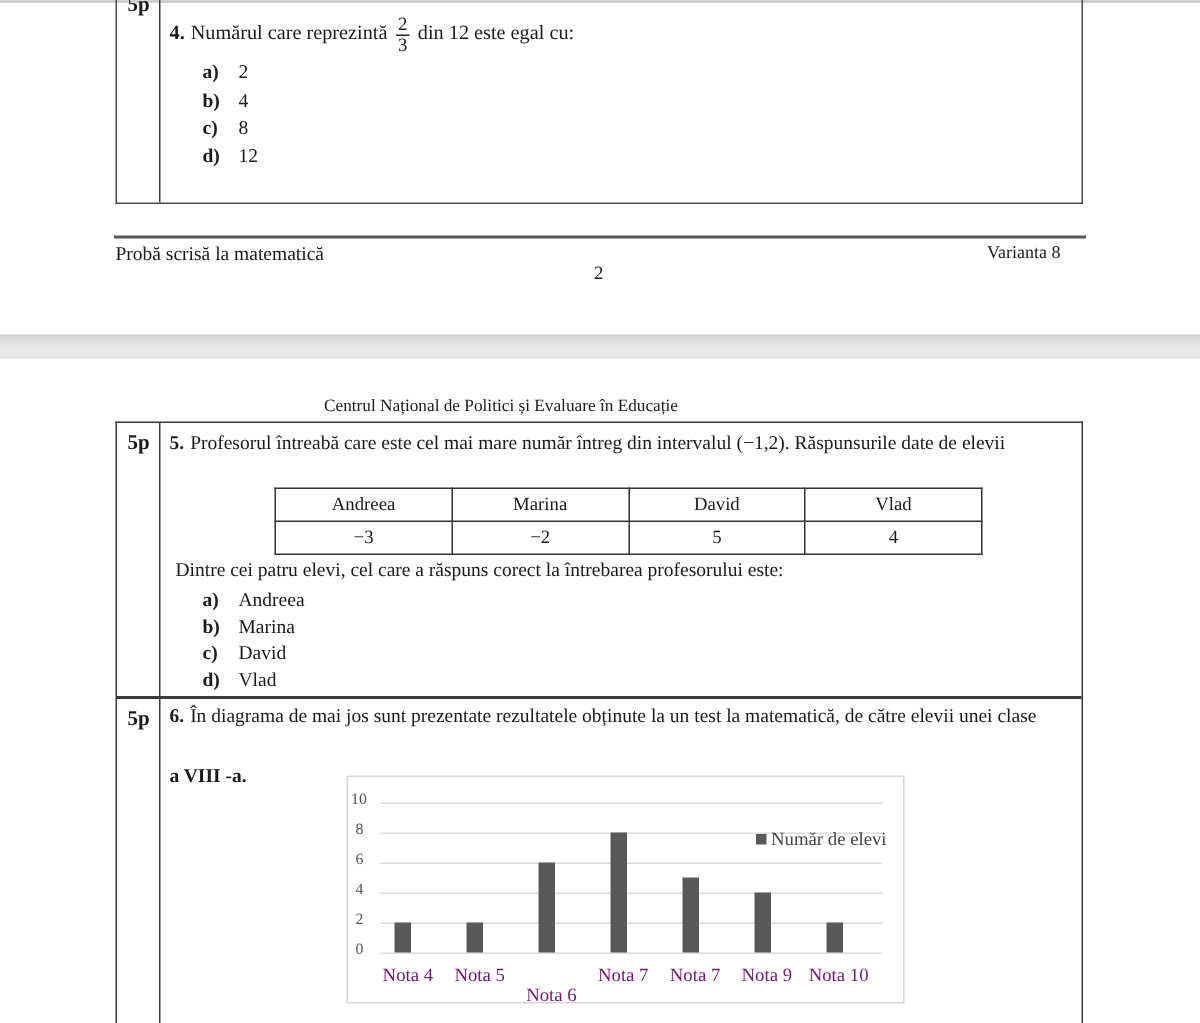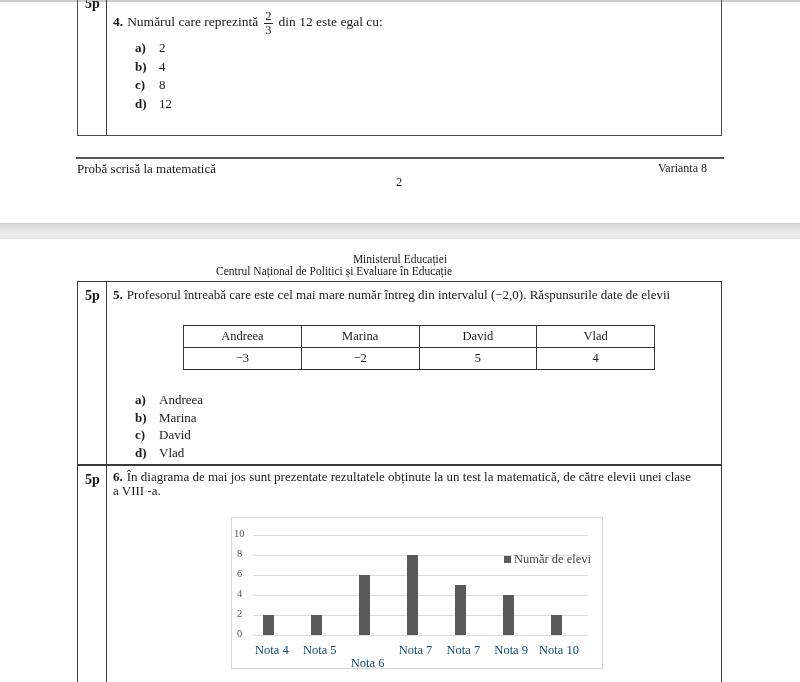--- a/index.html
+++ b/index.html
@@ -80,21 +80,21 @@
   }
 
   
   .chart-frame {
     position: absolute; left: 231px; top: 517px; width: 372px; height: 152px;
     border: 1px solid #d6d6d6; background: #fff;
   }
   .ytick { position: absolute; font-size: 10.5px; color: #555; width: 16px; text-align: left; }
   .gridline { position: absolute; height: 1px; background: #dcdcdc; }
   .bar { position: absolute; width: 11px; background: #595959; }
-  .xlabel { position: absolute; font-size: 12.5px; color: #0c4a6e; white-space: nowrap; text-align: center; width: 60px; }
+  .xlabel { position: absolute; font-size: 12.5px; color: #701a75; white-space: nowrap; text-align: center; width: 60px; }
   .legend { position: absolute; display: flex; align-items: center; font-size: 12.5px; color: #444; white-space: nowrap; }
   .legend-swatch { width: 7px; height: 7px; background: #595959; margin-right: 3px; }
 </style>
 </head>
 <body>
 
 <div class="viewport">
   <div class="top-edge"></div>
 
   <div class="page1-box">
@@ -132,52 +132,52 @@
       </div>
   </div>
 
   <div class="footer-line"></div>
   <div class="footer-left">Probă scrisă la matematică</div>
   <div class="footer-right">Varianta 8</div>
   <div class="page-num">2</div>
 
   <div class="page-gap"></div>
 
-  <div class="header-line1">Ministerul Educației</div>
   <div class="header-line2">Centrul Național de Politici și Evaluare în Educație</div>
 
   <div class="page2-box">
     <div class="score-col">
       <span class="score" style="top:6px;">5p</span>
       <span class="score" style="top:190px;">5p</span>
     </div>
     <div class="row-divider"></div>
   </div>
 
   <div class="q-text" style="left:113px; top:284px;">
-    <span class="q-num">5.</span><span>Profesorul întreabă care este cel mai mare număr întreg din intervalul (−2,0). Răspunsurile date de elevii</span>
+    <span class="q-num">5.</span><span>Profesorul întreabă care este cel mai mare număr întreg din intervalul (−1,2). Răspunsurile date de elevii</span>
   </div>
 
   <table class="answers">
     <tbody>
         <tr>
       <td>Andreea</td>
       <td>Marina</td>
       <td>David</td>
       <td>Vlad</td>
     </tr>
     <tr>
       <td>−3</td>
       <td>−2</td>
       <td>5</td>
       <td>4</td>
     </tr>
   </tbody>
     </table>
 
+  <div class="q-text" style="left:117px; top:369px;">Dintre cei patru elevi, cel care a răspuns corect la întrebarea profesorului este:</div>
 
   <div class="options" style="left:135px; top:391px; line-height:17.6px;">
     <div class="opt">
         <span class="letter">a)</span>
         <span>Andreea</span>
       </div>
     <div class="opt">
         <span class="letter">b)</span>
         <span>Marina</span>
       </div>
@@ -187,21 +187,21 @@
       </div>
     <div class="opt">
         <span class="letter">d)</span>
         <span>Vlad</span>
       </div>
   </div>
 
   <div class="q-text" style="left:113px; top:466px;">
     <span class="q-num">6.</span><span>În diagrama de mai jos sunt prezentate rezultatele obținute la un test la matematică, de către elevii unei clase</span>
   </div>
-  <div class="q-text" style="left:113px; top:480px;">a  VIII -a.</div>
+  <div class="q-text" style="left:113px; top:506px;font-weight:bold;">a  VIII -a.</div>
 
   <div class="chart-frame">
     <div id="chart-inner">
         <div class="gridline" style="left: 21px; top: 117px; width: 335px;"></div>
         <div class="ytick" style="left: 5px; top: 110px;">0</div>
         <div class="gridline" style="left: 21px; top: 97px; width: 335px;"></div>
         <div class="ytick" style="left: 5px; top: 90px;">2</div>
         <div class="gridline" style="left: 21px; top: 77px; width: 335px;"></div>
         <div class="ytick" style="left: 5px; top: 70px;">4</div>
         <div class="gridline" style="left: 21px; top: 57px; width: 335px;"></div>

